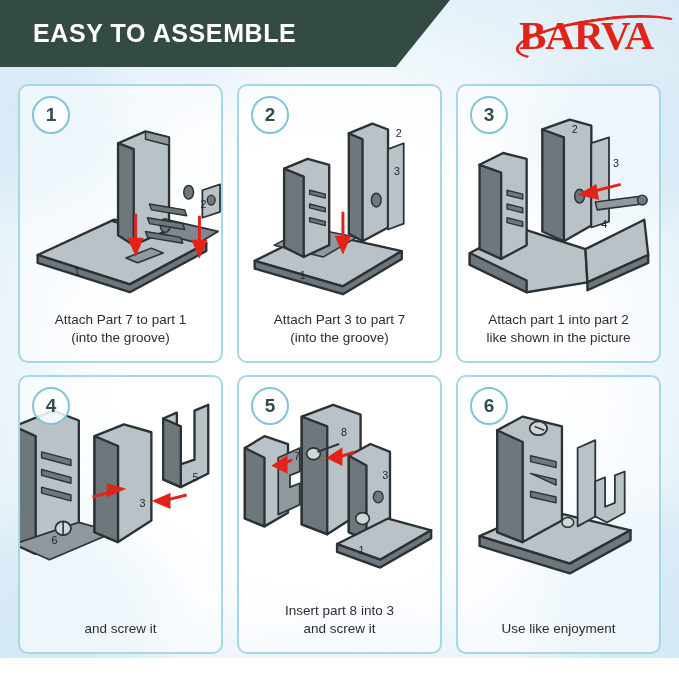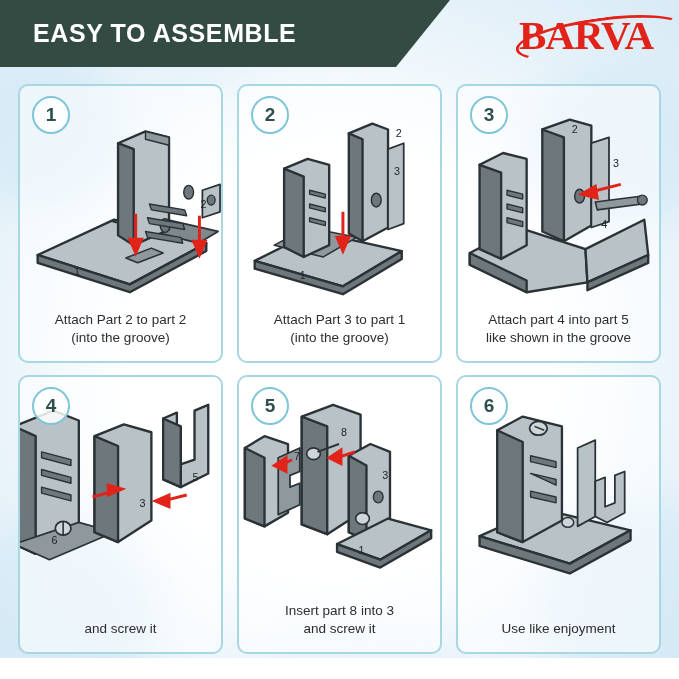--- a/index.html
+++ b/index.html
@@ -202,21 +202,21 @@
           </g>
           <g stroke="#e2231a" stroke-width="3" fill="#e2231a">
             <path d="M118 110 L118 138"></path>
             <path d="M112 136 L118 150 L124 136 Z"></path>
             <path d="M183 112 L183 140"></path>
             <path d="M177 138 L183 152 L189 138 Z"></path>
           </g>
         </svg>
       </div>
       <div class="caption">
-        <span>Attach Part 2 to part 2</span>
+        <span>Attach Part 7 to part 1</span>
         <span>(into the groove)</span>
       </div>
     </div>
 
     <div class="card">
       <div class="badge">2</div>
       <div class="art">
         <svg viewBox="0 0 205 200" xmlns="http://www.w3.org/2000/svg">
           <g stroke="#2b3236" stroke-width="2.4" stroke-linejoin="round">
 
@@ -244,21 +244,21 @@
             <text x="160" y="32">2</text>
             <text x="158" y="70">3</text>
           </g>
           <g stroke="#e2231a" stroke-width="3" fill="#e2231a">
             <path d="M106 108 L106 136"></path>
             <path d="M100 134 L106 148 L112 134 Z"></path>
           </g>
         </svg>
       </div>
       <div class="caption">
-        <span>Attach Part 3 to part 1</span>
+        <span>Attach Part 3 to part 7</span>
         <span>(into the groove)</span>
       </div>
     </div>
 
     <div class="card">
       <div class="badge">3</div>
       <div class="art">
         <svg viewBox="0 0 205 200" xmlns="http://www.w3.org/2000/svg">
           <g stroke="#2b3236" stroke-width="2.4" stroke-linejoin="round">
 
@@ -290,22 +290,22 @@
             <text x="158" y="62">3</text>
             <text x="146" y="124">4</text>
           </g>
           <g stroke="#e2231a" stroke-width="3" fill="#e2231a">
             <path d="M166 80 L134 88"></path>
             <path d="M140 82 L126 90 L142 94 Z"></path>
           </g>
         </svg>
       </div>
       <div class="caption">
-        <span>Attach part 4 into part 5</span>
-        <span>like shown in the groove</span>
+        <span>Attach part 1 into part 2</span>
+        <span>like shown in the picture</span>
       </div>
     </div>
 
     <div class="card">
       <div class="badge">4</div>
       <div class="art">
         <svg viewBox="0 0 205 200" xmlns="http://www.w3.org/2000/svg">
           <g stroke="#2b3236" stroke-width="2.4" stroke-linejoin="round">
 
             <path d="M-6 30 L34 14 L60 24 L60 140 L16 160 L-6 150 Z" fill="#b9c3c7"></path>

